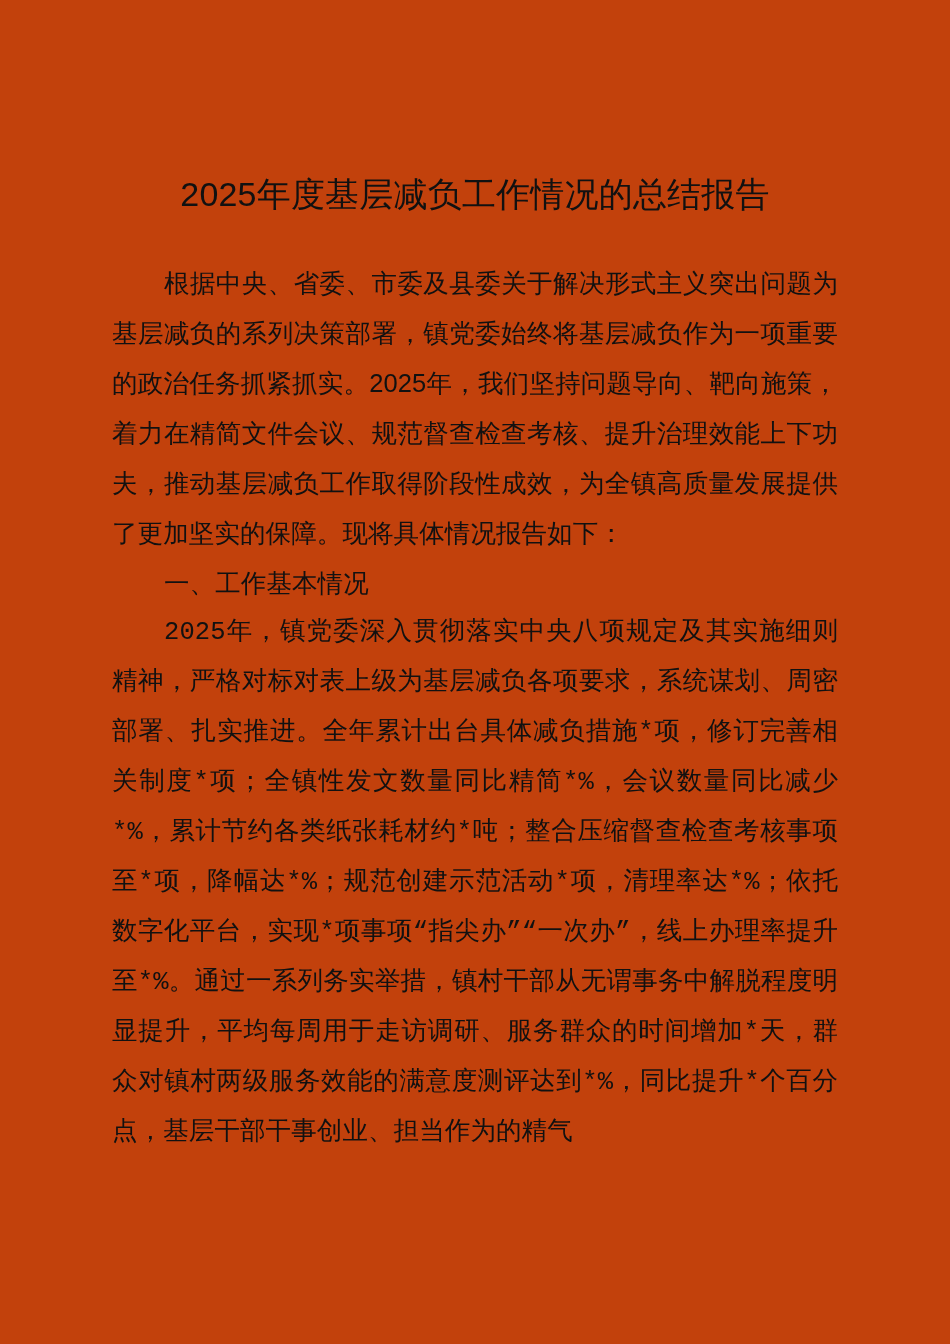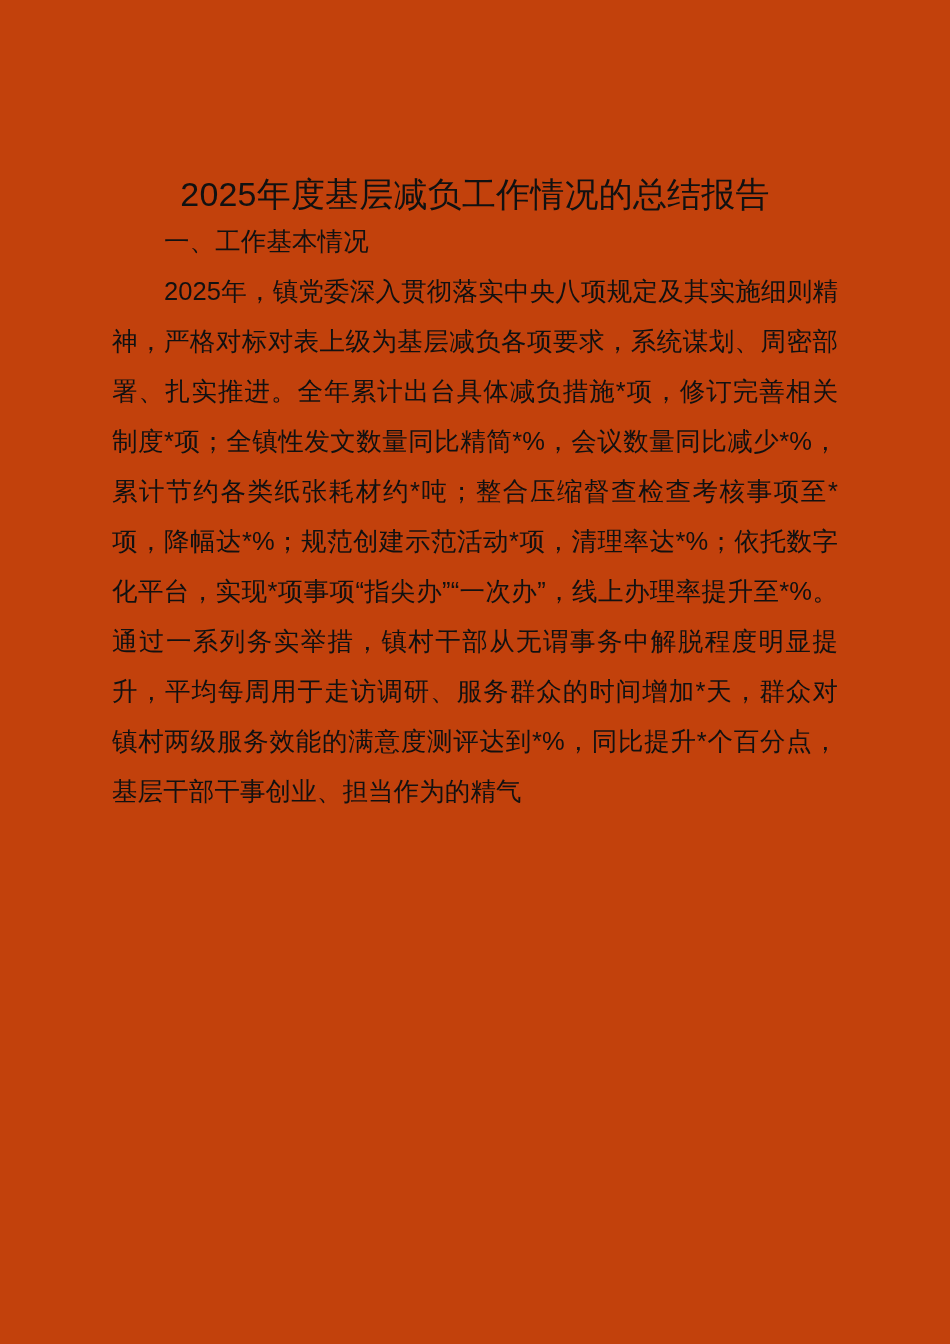--- a/index.html
+++ b/index.html
@@ -69,29 +69,31 @@
   .para-intro {
     margin-top: 42px;
   }
 
   .section-heading {
     margin-top: 0;
   }
 
   .para-body {
     margin-top: 0;
+    font-family: Liberation Mono, monospace;
   }
 </style>
 </head>
 <body>
 
 <div class="page">
   <div class="doc-body">
 
     <h1 class="doc-title">2025年度基层减负工作情况的总结报告</h1>
 
+    <p class="doc-para para-intro">根据中央、省委、市委及县委关于解决形式主义突出问题为基层减负的系列决策部署，镇党委始终将基层减负作为一项重要的政治任务抓紧抓实。2025年，我们坚持问题导向、靶向施策，着力在精简文件会议、规范督查检查考核、提升治理效能上下功夫，推动基层减负工作取得阶段性成效，为全镇高质量发展提供了更加坚实的保障。现将具体情况报告如下：</p>
 
     <p class="section-heading">一、工作基本情况</p>
 
     <p class="doc-para para-body">2025年，镇党委深入贯彻落实中央八项规定及其实施细则精神，严格对标对表上级为基层减负各项要求，系统谋划、周密部署、扎实推进。全年累计出台具体减负措施*项，修订完善相关制度*项；全镇性发文数量同比精简*%，会议数量同比减少*%，累计节约各类纸张耗材约*吨；整合压缩督查检查考核事项至*项，降幅达*%；规范创建示范活动*项，清理率达*%；依托数字化平台，实现*项事项“指尖办”“一次办”，线上办理率提升至*%。通过一系列务实举措，镇村干部从无谓事务中解脱程度明显提升，平均每周用于走访调研、服务群众的时间增加*天，群众对镇村两级服务效能的满意度测评达到*%，同比提升*个百分点，基层干部干事创业、担当作为的精气</p>
 
   </div>
 </div>
 
 </body></html>

